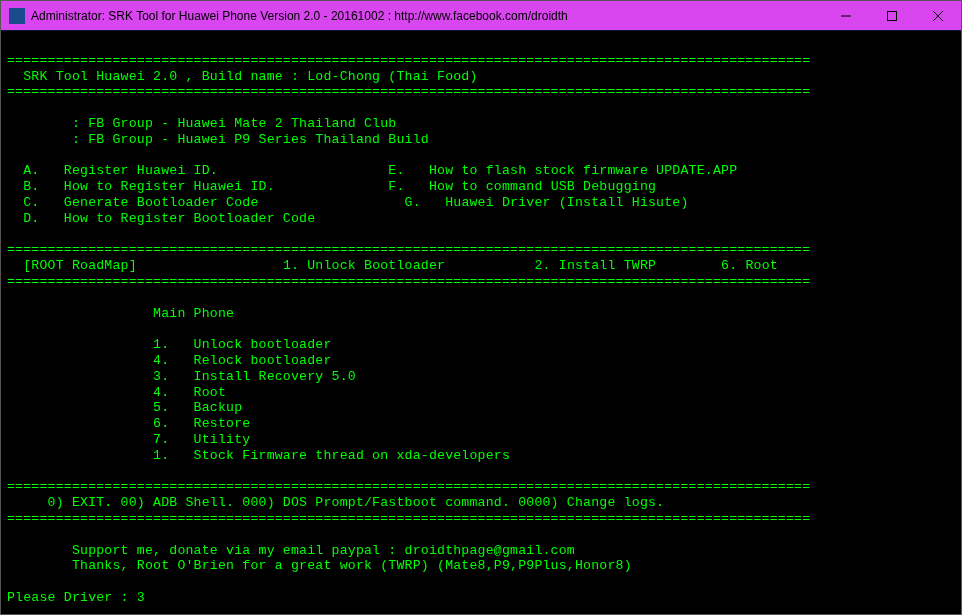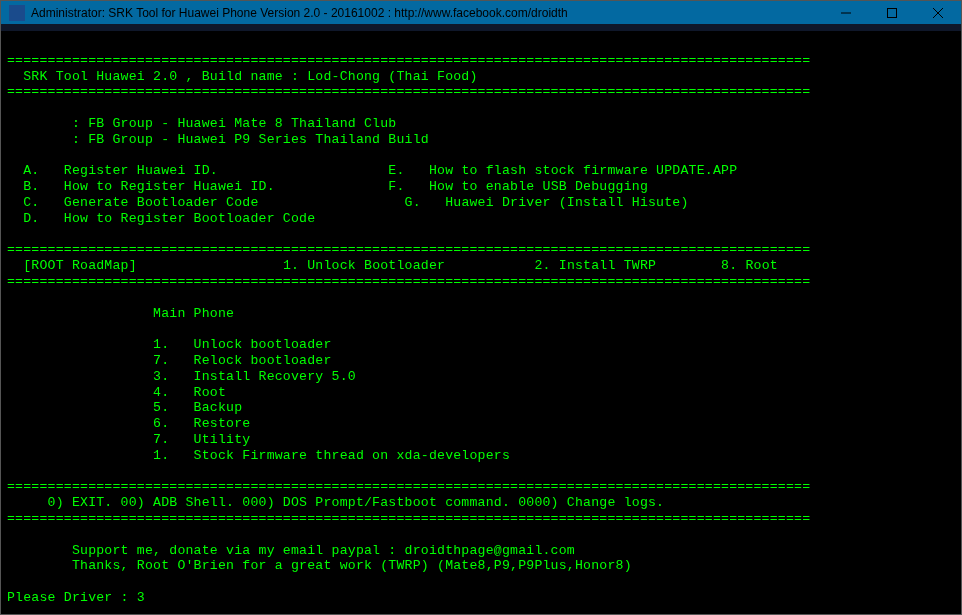--- a/index.html
+++ b/index.html
@@ -6,24 +6,24 @@
     body {
       font-family: "Segoe UI", Tahoma, sans-serif;
       background: #fff;
       width: 962px;
       height: 615px;
       overflow: hidden;
       border: 1px solid #555;
     }
     .titlebar {
       height: 30px;
-      background: #0369a1;
+      background: #d946ef;
       display: flex;
       align-items: center;
-      border-bottom: 7px solid #0f172a;
+      border-bottom: 1px solid #0f172a;
     }
     .titlebar-icon {
       width: 16px;
       height: 16px;
       background: #1a4b8c;
       margin: 0 6px 0 8px;
       display: flex;
       align-items: center;
       justify-content: center;
       font-size: 7px;
@@ -87,36 +87,36 @@
         </svg>
     </div>
   </div>
 </div>
 
 <div class="terminal"><span> </span>
 <span class="divider">===================================================================================================</span>
 <span>  SRK Tool Huawei 2.0 , Build name : Lod-Chong (Thai Food)</span>
 <span class="divider">===================================================================================================</span>
 <span> </span>
-<span>        : FB Group - Huawei Mate 8 Thailand Club</span>
+<span>        : FB Group - Huawei Mate 2 Thailand Club</span>
 <span>        : FB Group - Huawei P9 Series Thailand Build</span>
 <span> </span>
 <span>  A.   Register Huawei ID.</span>                     <span>E.   How to flash stock firmware UPDATE.APP</span>
-<span>  B.   How to Register Huawei ID.</span>              <span>F.   How to enable USB Debugging</span>
+<span>  B.   How to Register Huawei ID.</span>              <span>F.   How to command USB Debugging</span>
 <span>  C.   Generate Bootloader Code</span>                  <span>G.   Huawei Driver (Install Hisute)</span>
 <span>  D.   How to Register Bootloader Code</span>
 <span> </span>
 <span class="divider">===================================================================================================</span>
-<span>  [ROOT RoadMap]</span>                  <span>1. Unlock Bootloader</span>           <span>2. Install TWRP</span>        <span>8. Root</span>
+<span>  [ROOT RoadMap]</span>                  <span>1. Unlock Bootloader</span>           <span>2. Install TWRP</span>        <span>6. Root</span>
 <span class="divider">===================================================================================================</span>
 <span> </span>
 <span>                  Main Phone</span>
 <span> </span>
 <span>                  1.   Unlock bootloader</span>
-<span>                  7.   Relock bootloader</span>
+<span>                  4.   Relock bootloader</span>
 <span>                  3.   Install Recovery 5.0</span>
 <span>                  4.   Root</span>
 <span>                  5.   Backup</span>
 <span>                  6.   Restore</span>
 <span>                  7.   Utility</span>
 <span>                  1.   Stock Firmware thread on xda-developers</span>
 <span> </span>
 <span class="divider">===================================================================================================</span>
 <span>     0) EXIT. 00) ADB Shell. 000) DOS Prompt/Fastboot command. 0000) Change logs.</span>
 <span class="divider">===================================================================================================</span>

